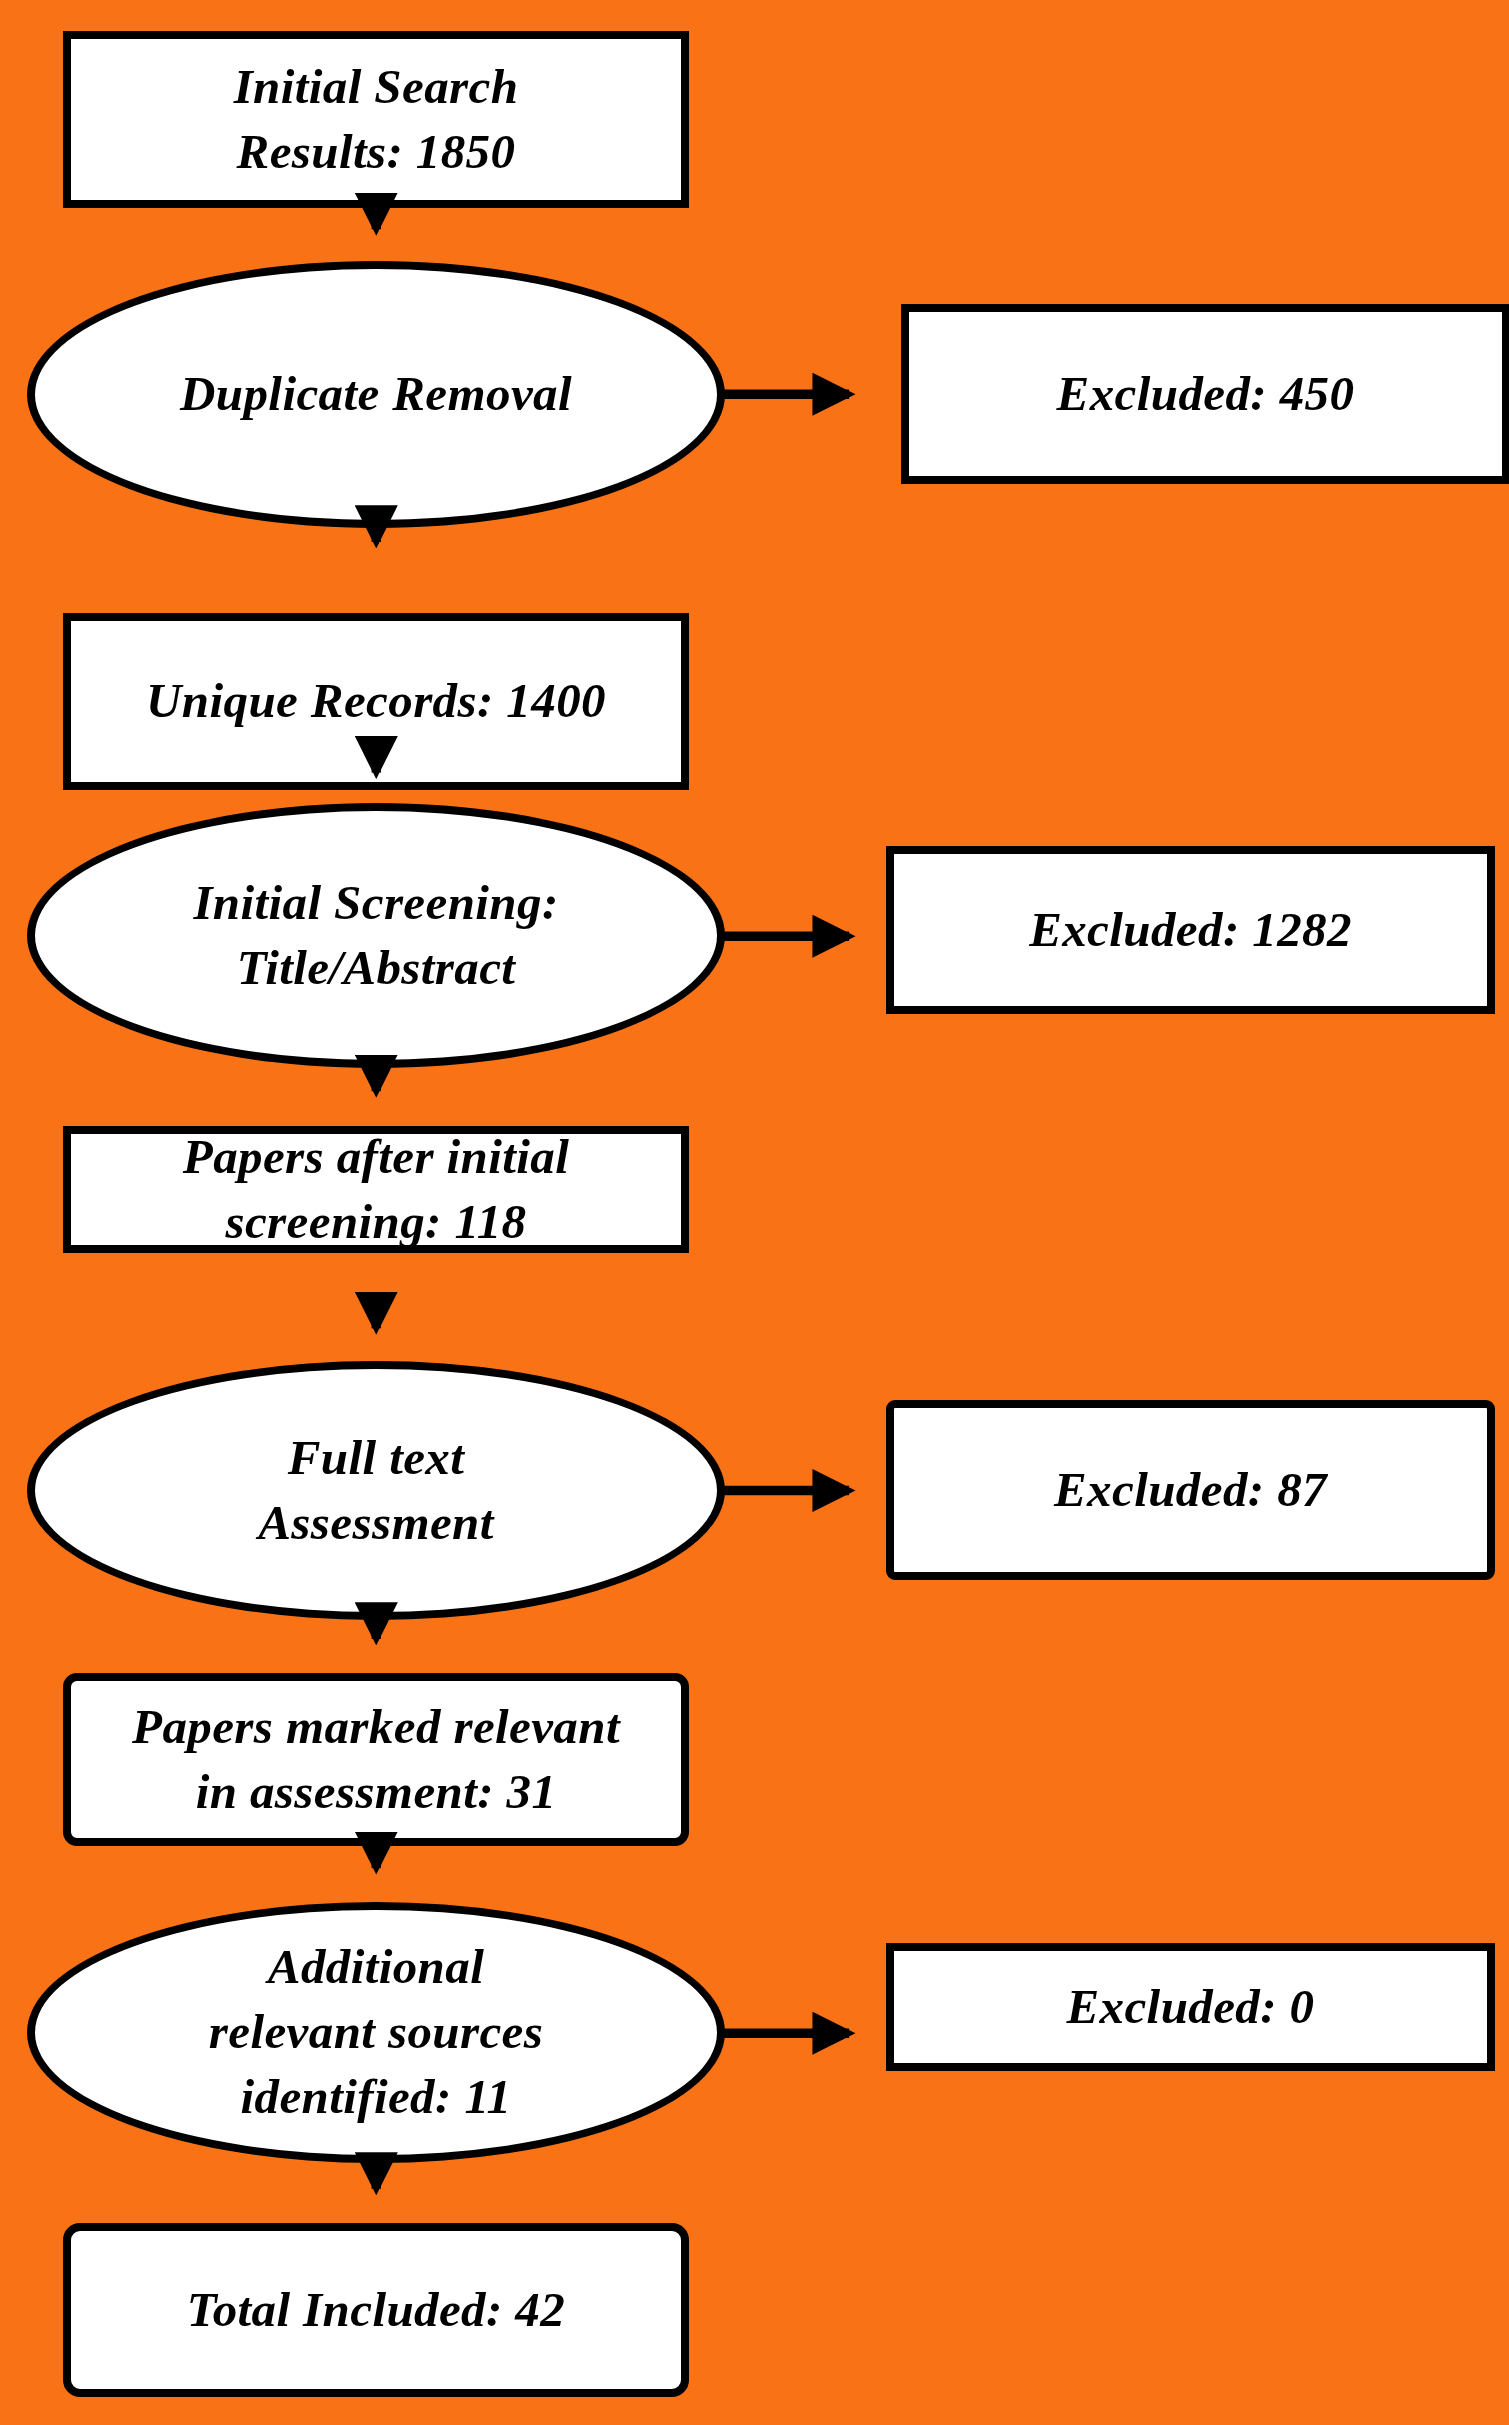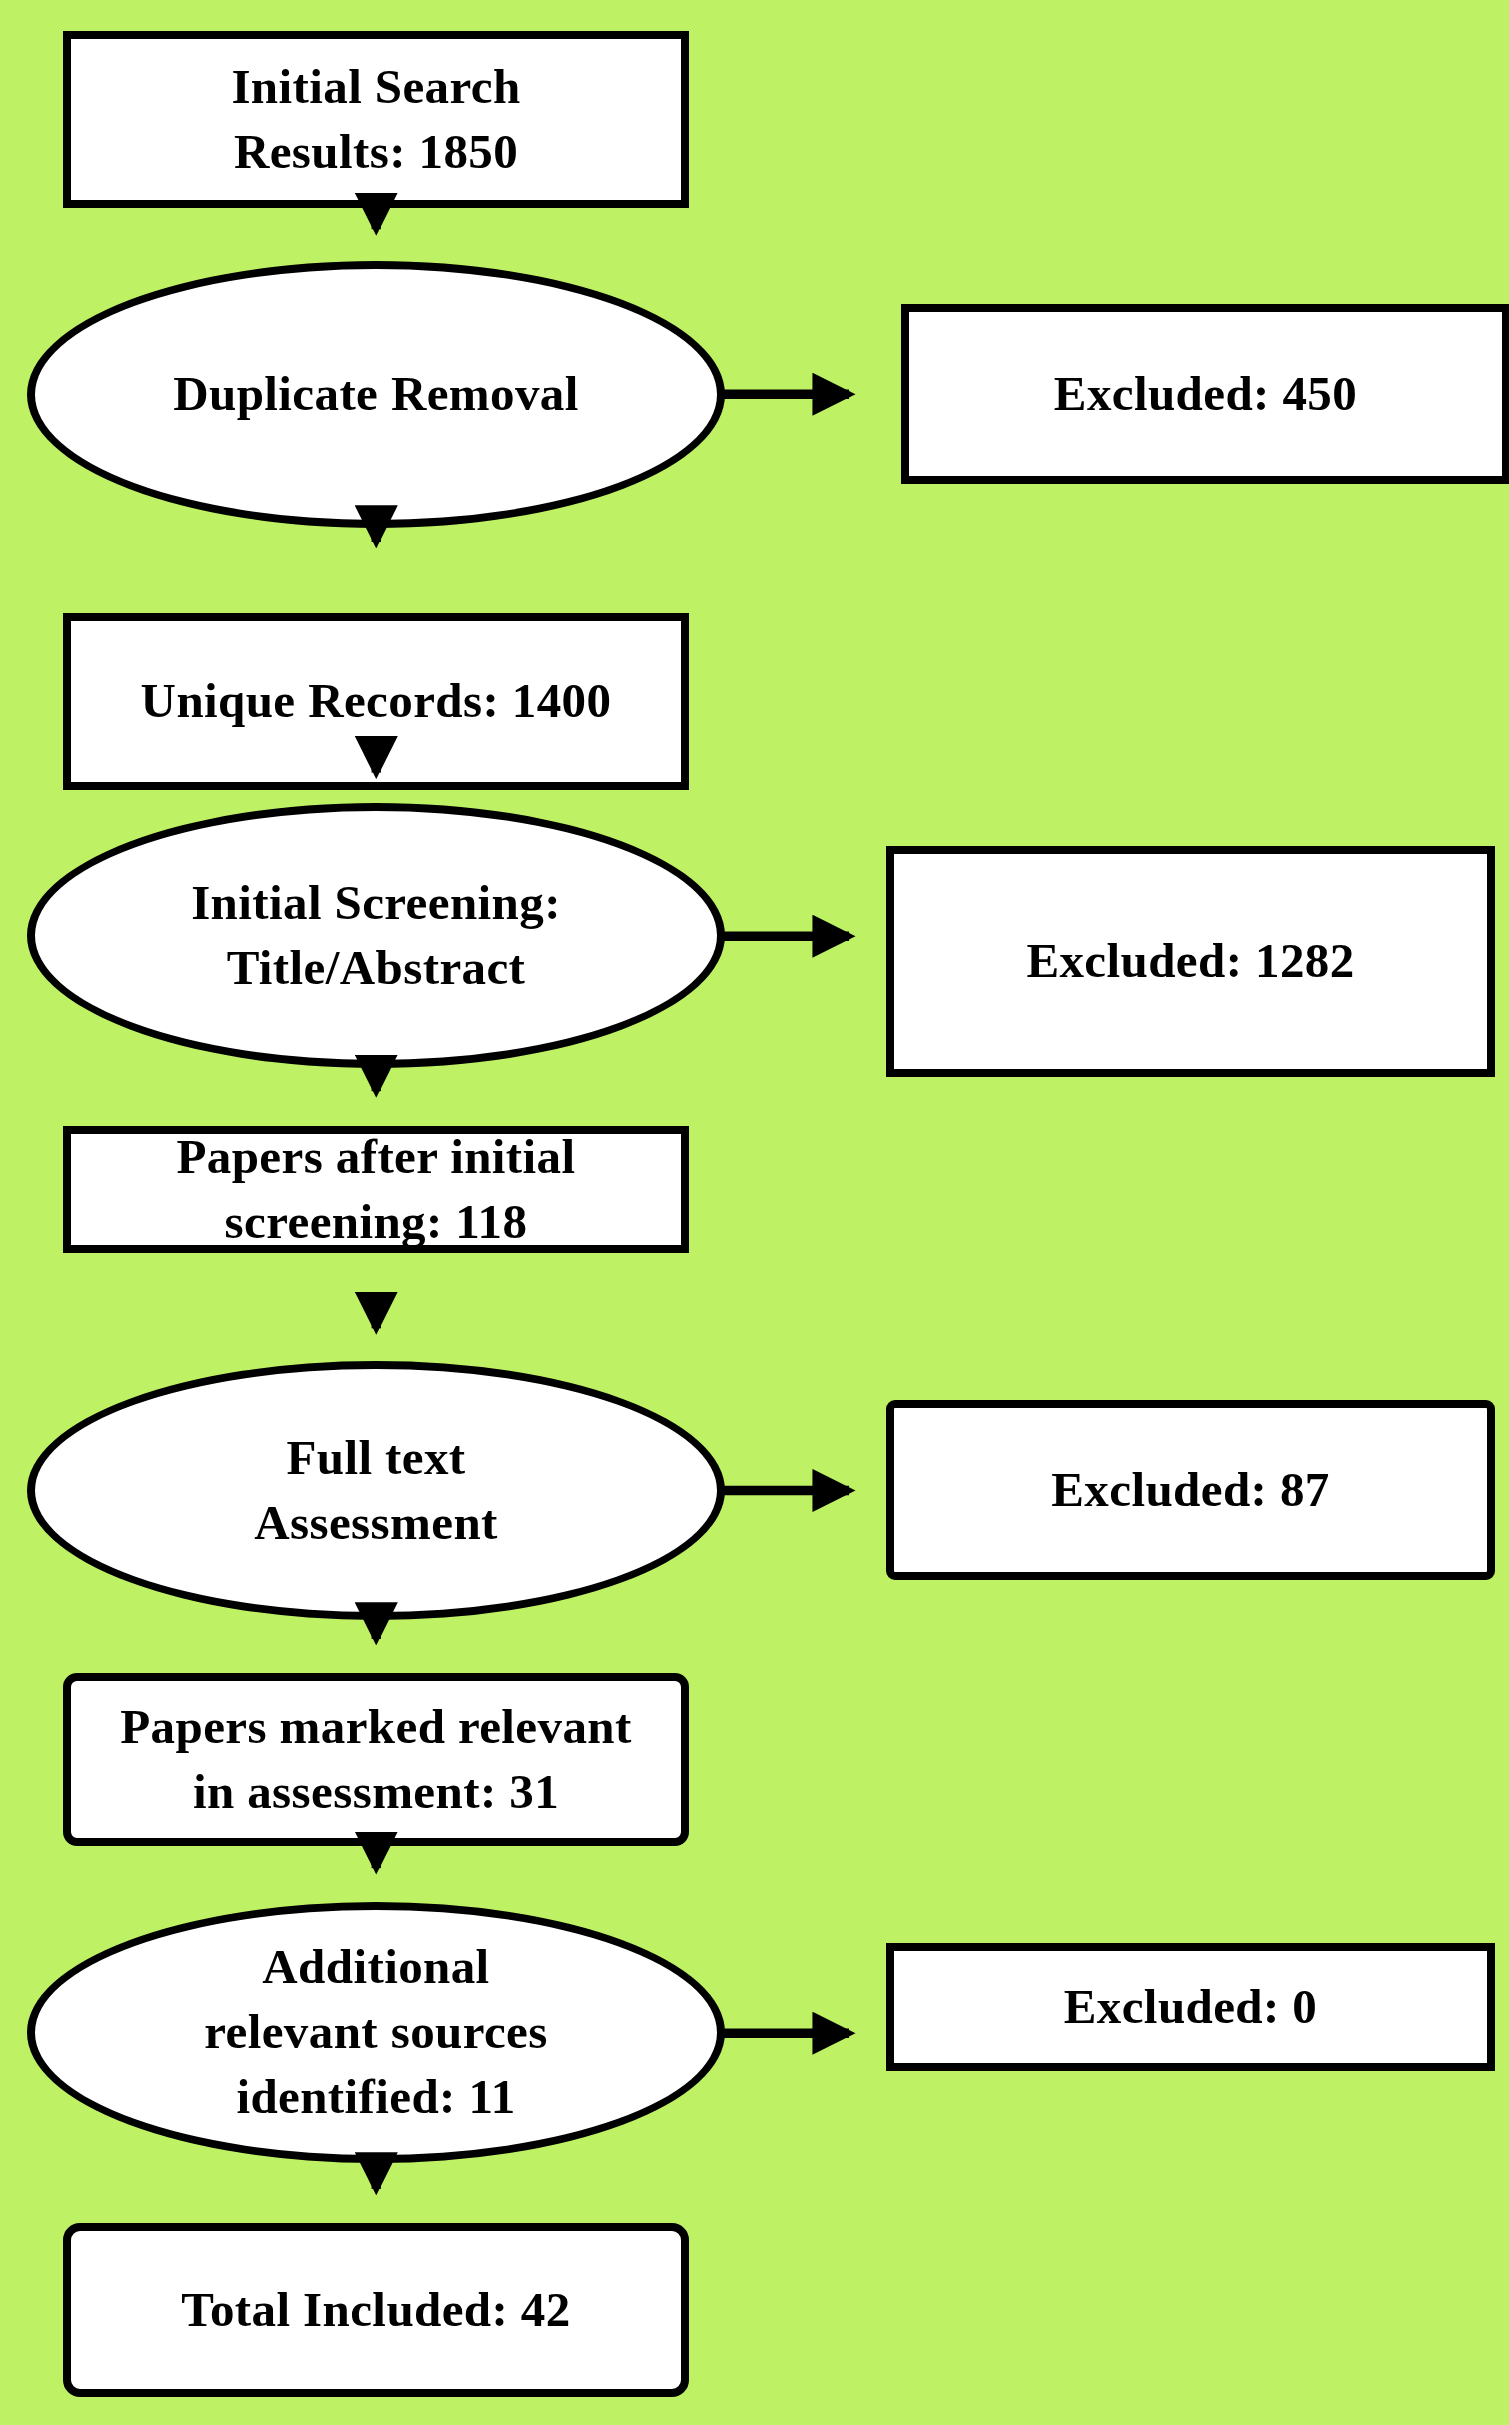--- a/index.html
+++ b/index.html
@@ -4,24 +4,25 @@
 <style>
   html, body {
     margin: 0;
     padding: 0;
     background: #ffffff;
   }
   #canvas {
     position: relative;
     width: 1510px;
     height: 2426px;
-    background: #bef264;
+    background: #f97316;
     font-family: "Liberation Serif", "DejaVu Serif", serif;
     font-weight: 700;
     color: #000000;
+    font-style: italic;
   }
   .node {
     position: absolute;
     box-sizing: border-box;
     border: 8.6px solid #000000;
     background: #ffffff;
     display: flex;
     align-items: center;
     justify-content: center;
     text-align: center;
@@ -41,21 +42,21 @@
   #n-total-included        { left: 63px;   top: 2223px; width: 626px; height: 174px; border-radius: 17px; }
 
   
   #n-duplicate-removal     { left: 27px;   top: 261px;  width: 698px; height: 267px; }
   #n-initial-screening     { left: 27px;   top: 803px; width: 698px; height: 265px; }
   #n-full-text             { left: 27px;   top: 1361px; width: 698px; height: 259px; }
   #n-additional-sources    { left: 27px;   top: 1902px; width: 698px; height: 261px; }
 
   
   #n-excluded-duplicates   { left: 886px; top: 304px;  width: 609px; height: 180px; margin-left: 15px; }
-  #n-excluded-screening    { left: 886px; top: 846px; width: 609px; height: 231px; }
+  #n-excluded-screening    { left: 886px; top: 846px; width: 609px; height: 168px; }
   #n-excluded-fulltext     { left: 886px; top: 1400px; width: 609px; height: 180px; border-radius: 9px; }
   #n-excluded-additional   { left: 886px; top: 1943px; width: 609px; height: 128px; }
 
   #arrow-layer {
     position: absolute;
     left: 0; top: 0;
     width: 1510px;
     height: 2426px;
     pointer-events: none;
   }

